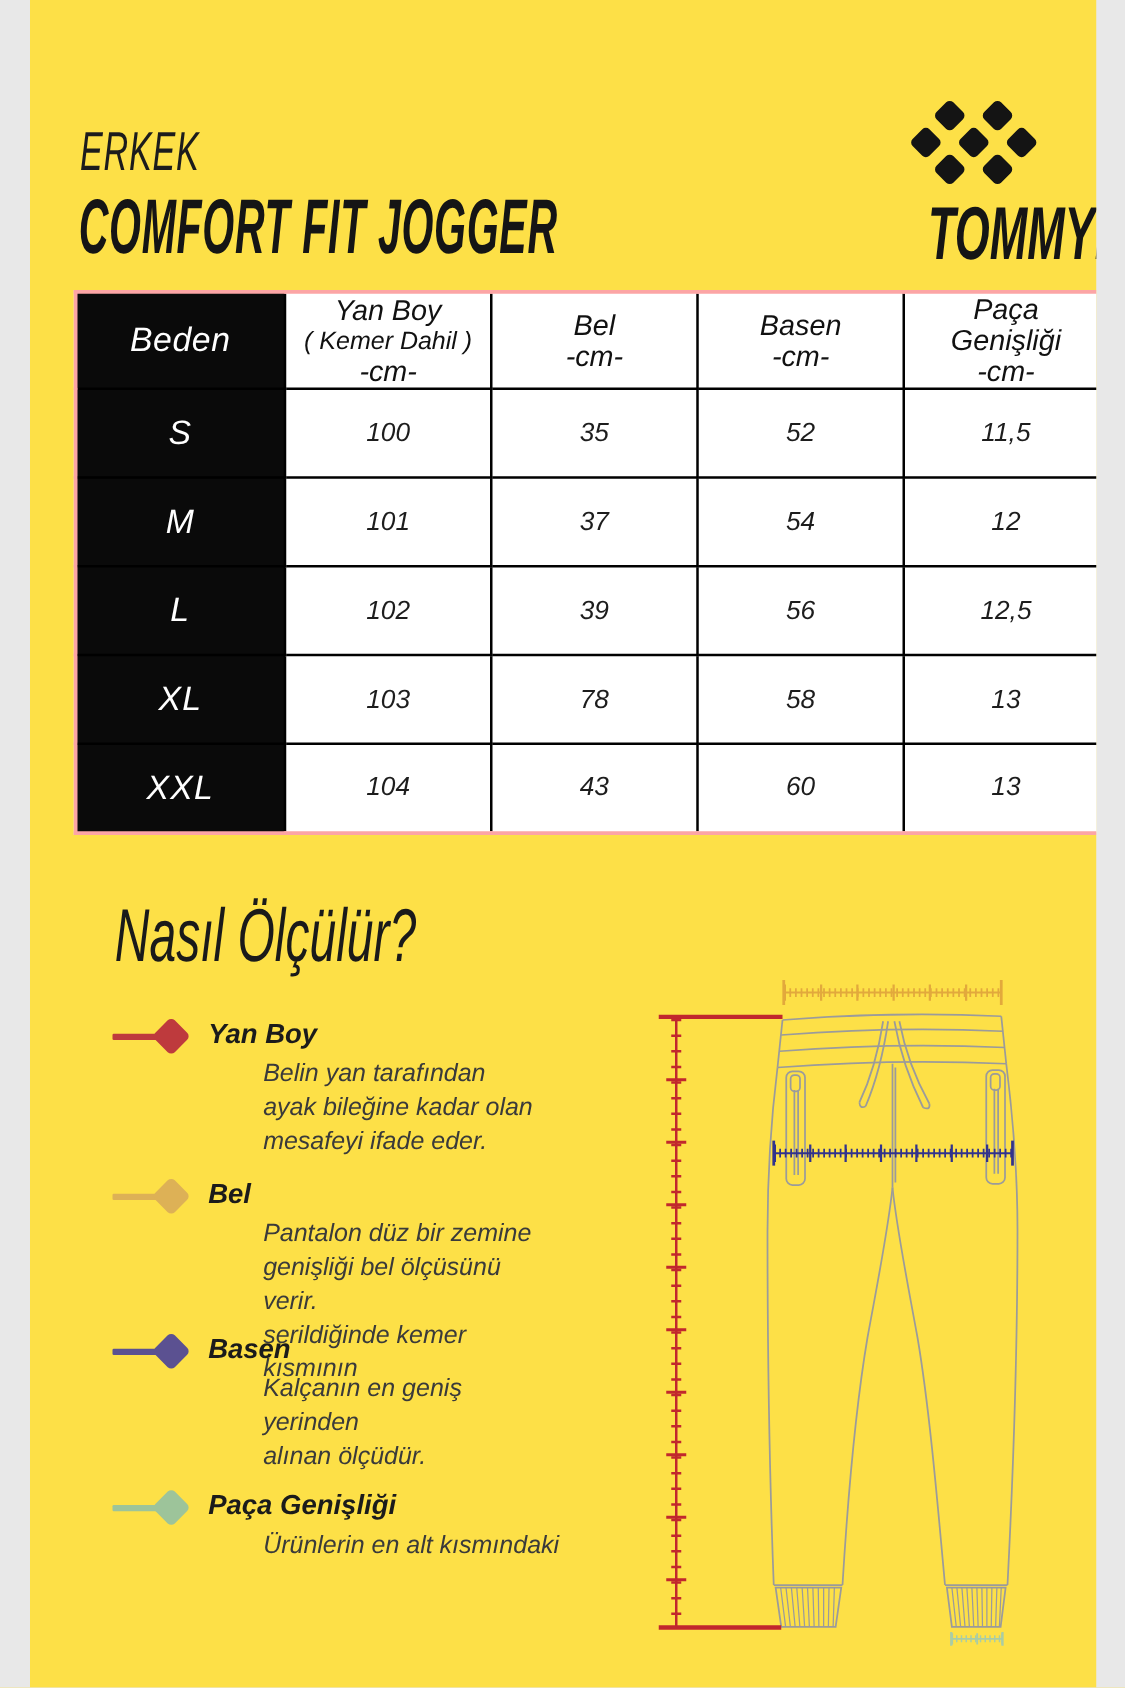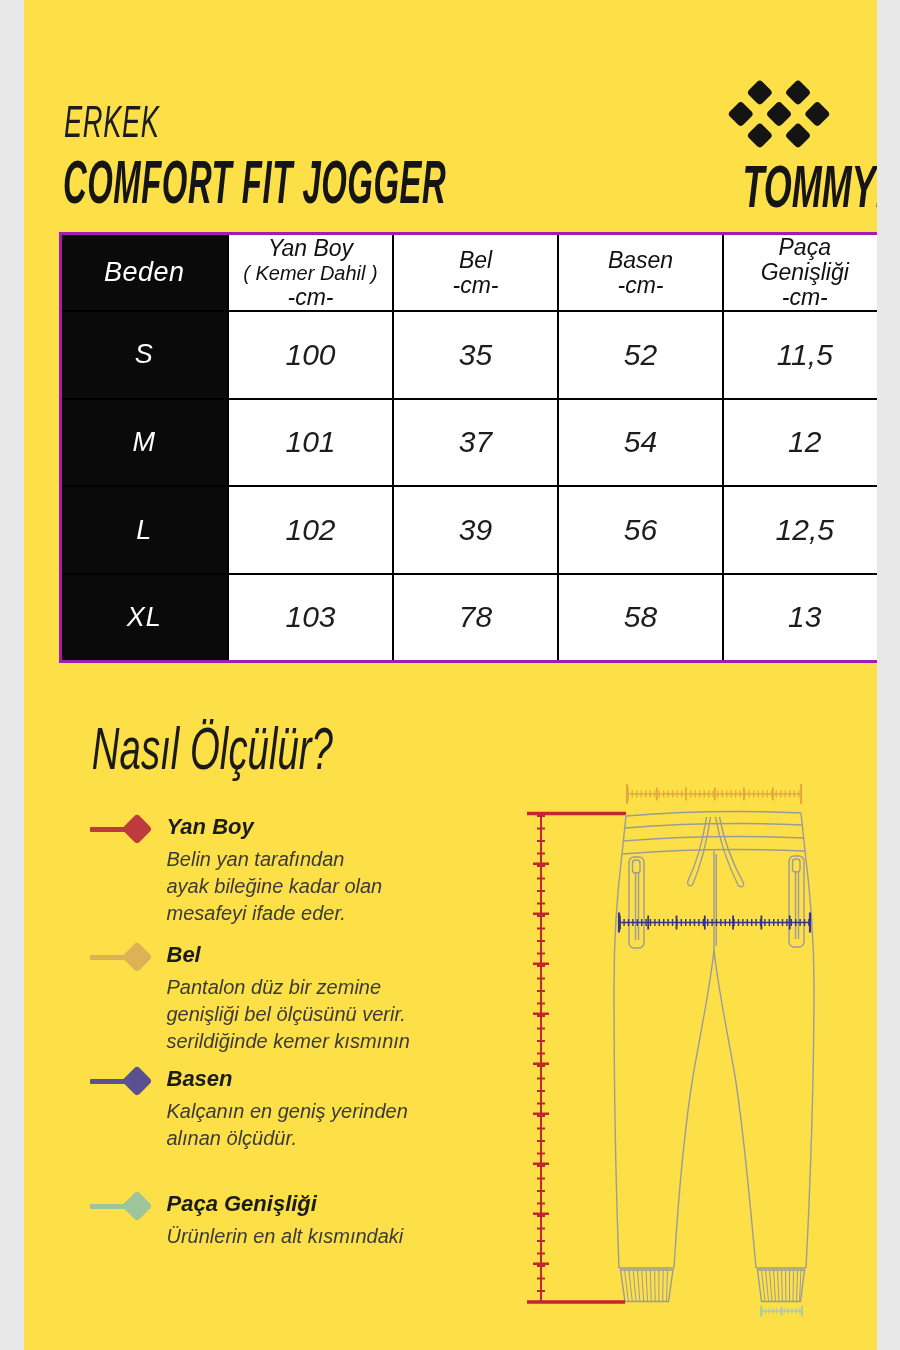--- a/index.html
+++ b/index.html
@@ -26,48 +26,48 @@
     display:inline-block; margin-top:4px; font-size:60px; font-weight:700; color:#151515;
     transform:scaleX(0.60); transform-origin:center top; white-space:nowrap; line-height:62px;
     letter-spacing:0px;
   }
   
   table.size-table{
     position:absolute; left:35px; top:232px; width:827px; height:431px;
     border-collapse:collapse; table-layout:fixed; background:#fff;
   }
   table.size-table, table.size-table th, table.size-table td{ border:2px solid #000; }
-  table.size-table{ border:3px solid #a21caf;padding-left:13px; }
+  table.size-table{ border:3px solid #fca5a5;padding-left:13px; }
   .size-table thead tr{ height:75px; }
   .size-table tbody tr{ height:71px; }
   .size-table th, .size-table td{ text-align:center; vertical-align:middle; padding:0; }
   .beden-col{ background:#0a0a0a; color:#fff; }
   th.beden-head{ font-size:27px; font-weight:400; letter-spacing:0.5px; }
   td.size-cell{ font-size:27px; font-weight:400; letter-spacing:1px; background:#0a0a0a; color:#fff; }
   .h-label{ font-size:23px; line-height:25px; font-weight:400; color:#111; }
   .h-label.wrap{ max-width:118px; margin:0 auto; }
   .h-sub{ font-size:20px; line-height:24px; font-weight:400; color:#111; }
   .h-unit{ font-size:23px; line-height:25px; font-weight:400; color:#111; }
-  td.val-cell{ font-size:30px; font-weight:400; color:#1d1d1d; background:#fff; }
+  td.val-cell{ font-size:21px; font-weight:400; color:#1d1d1d; background:#fff; }
   
   .measure-title-wrap{ position:absolute; left:0; top:716px; width:900px; text-align:left; }
   .measure-title-wrap span{
     display:inline-block; font-size:60px; font-weight:400; color:#1a1a1a;
     transform:scaleX(0.64); transform-origin:center top; white-space:nowrap; line-height:66px;
   }
   .legend-item{ position:absolute; left:66px; width:360px; }
   .li-1{ top:812px; } .li-2{ top:940px; } .li-3{ top:1064px; } .li-4{ top:1189px; }
   .legend-marker{ position:absolute; left:0; top:0; width:60px; height:36px; }
   .lm-line{ position:absolute; left:0; top:15px; width:38px; height:5px; border-radius:1px; }
   .lm-diamond{ position:absolute; left:36px; top:6px; width:22px; height:22px;
                border-radius:4px; transform:rotate(45deg); }
   .legend-text{ margin-left:77px; }
   .legend-title{ font-size:22px; line-height:26px; font-weight:700; color:#1b1b1b; padding-top:2px; }
   .legend-desc{ margin-top:6px; }
-  .legend-desc div{ font-size:20px; line-height:27px; color:#3a3a3a; }
+  .legend-desc div{ font-size:20px; line-height:27px; color:#3a3a3a;margin-left:44px; }
   
   .diagram{ position:absolute; left:480px; top:770px; }
 </style>
 </head>
 <body>
 
 <div class="page">
 
   <div class="title-category">ERKEK</div>
   <div class="title-product">COMFORT FIT JOGGER</div>
@@ -137,20 +137,27 @@
         <td class="val-cell">56</td>
         <td class="val-cell">12,5</td>
       </tr>
       <tr>
         <td class="size-cell">XL</td>
         <td class="val-cell">103</td>
         <td class="val-cell">78</td>
         <td class="val-cell">58</td>
         <td class="val-cell">13</td>
       </tr>
+      <tr>
+        <td class="size-cell">XXL</td>
+        <td class="val-cell">104</td>
+        <td class="val-cell">43</td>
+        <td class="val-cell">60</td>
+        <td class="val-cell">13</td>
+      </tr>
     </tbody>
   </table>
 
   <div class="measure-title-wrap">
     <span>Nasıl Ölçülür?</span>
   </div>
 
   <div class="legend-item li-1">
     <div class="legend-marker">
       <div class="lm-line" style="background: rgb(190, 58, 61);"></div>

